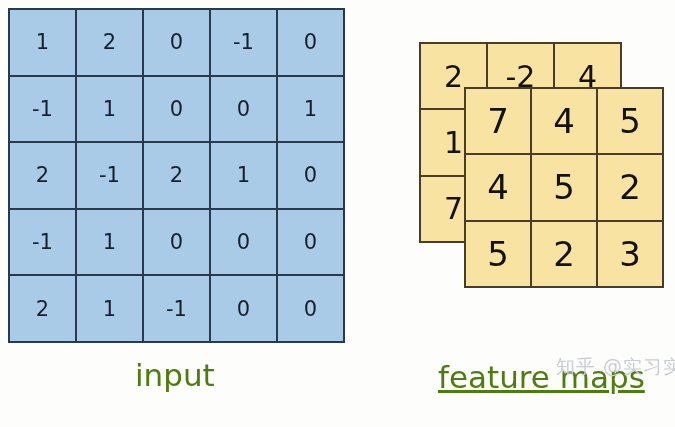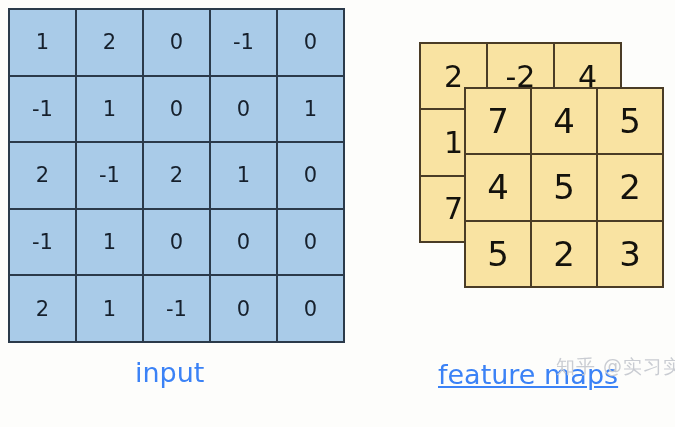--- a/index.html
+++ b/index.html
@@ -85,22 +85,22 @@
     align-items: center;
     justify-content: center;
     font-size: 34px;
     color: #14120c;
   }
   .fm-back .cell-yellow { font-size: 30px; }
 
   
   .label {
     position: absolute;
-    font-size: 27px;
-    color: #3b82f6;
+    font-size: 31px;
+    color: #4d7c0f;
     white-space: nowrap;
   }
   .label-input {
     left: 135px;
     top: 357px;
   }
   .label-feature {
     left: 438px;
     top: 359px;
     text-decoration: underline;

